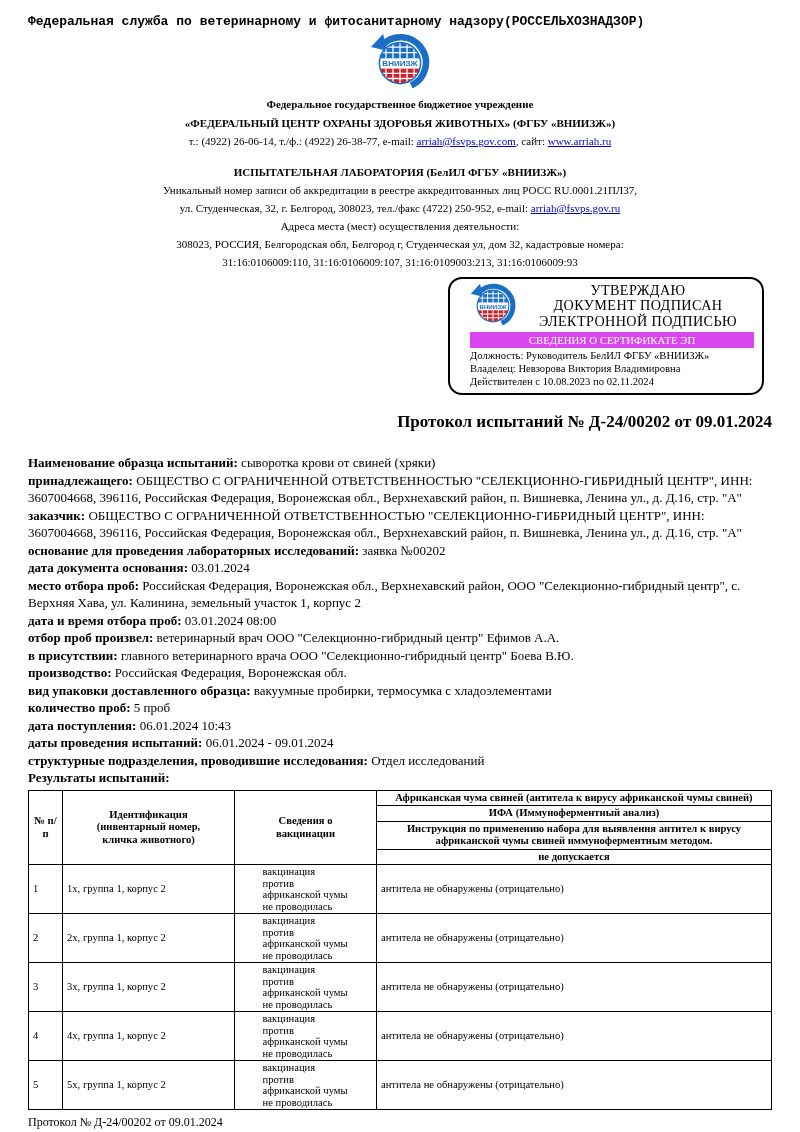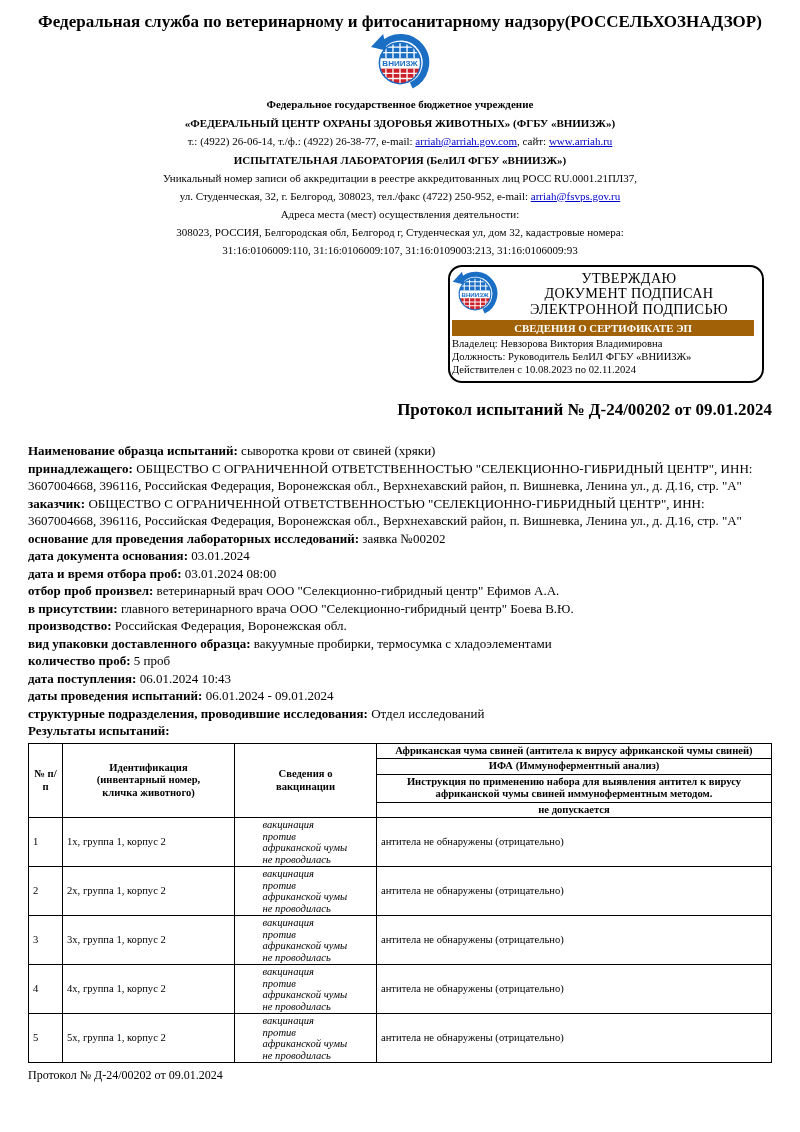--- a/index.html
+++ b/index.html
@@ -1,39 +1,39 @@
 <!DOCTYPE html>
 <html><head>
 <meta charset="utf-8">
 <style>
   html,body{margin:0;padding:0;background:#ffffff;}
   body{width:800px;height:1132px;overflow:hidden;font-family:"Liberation Serif",serif;color:#000;}
   .page{box-sizing:border-box;width:800px;height:1132px;padding:14px 28px 0 28px;}
   .b{font-weight:bold;}
-  .top-line{font-size:17px;font-weight:bold;text-align:center;line-height:15px;}
+  .top-line{font-size:13px;font-weight:bold;line-height:15px;font-family:Liberation Mono, monospace;}
   .logo-row{display:flex;justify-content:center;margin:4px 0 2px 0;}
   .hdr{font-size:11px;line-height:18.5px;text-align:center;}
-  .lab-block{}
+  .lab-block{margin-top:12px;}
   .lab-block div{line-height:18px;}
   a.link{color:#0000cc;text-decoration:underline;cursor:pointer;}
   
-  .stamp{width:316px;box-sizing:border-box;margin:6px 8px 0 auto;border:2.5px solid #000;border-radius:14px;padding:4px 8px 5px 2px;}
+  .stamp{width:316px;box-sizing:border-box;margin:6px 8px 0 auto;border:2.5px solid #000;border-radius:14px;padding:4px 8px 5px 20px;}
   .stamp-top{display:flex;align-items:center;gap:6px;}
   .stamp-head{flex:1;text-align:center;font-size:14.2px;line-height:15.5px;letter-spacing:0.4px;}
-  .cert-bar{background:#a16207;color:#fff;text-align:center;font-weight:bold;font-size:10.8px;line-height:14px;padding:1px 0;margin:3px 0 2px 0;}
+  .cert-bar{background:#d946ef;color:#fff;text-align:center;font-weight:normal;font-size:10.8px;line-height:14px;padding:1px 0;margin:3px 0 2px 0;}
   .stamp-line{font-size:10.6px;line-height:12.8px;white-space:nowrap;}
   
   .title{text-align:right;font-weight:bold;font-size:17px;line-height:22px;margin:16px 0 3px 0;}
   .fields{font-size:13px;line-height:17.5px;margin-top:21px;}
   .fields .lbl{font-weight:bold;}
   
   table.results{width:100%;border-collapse:collapse;margin-top:3px;font-size:10.6px;table-layout:fixed;}
   table.results th,table.results td{border:1px solid #000;vertical-align:middle;padding:1px 4px;line-height:12.5px;}
   table.results th{font-weight:bold;}
-  table.results td.vacc{line-height:11.5px;font-style:italic;}
+  table.results td.vacc{line-height:11.5px;}
   col.c-num{width:34px;} col.c-id{width:172px;} col.c-vacc{width:142px;}
   .narrow{max-width:86px;margin:0 auto;}
   tbody tr{height:37px;}
   
   .footer{font-size:12px;line-height:18px;margin-top:3px;}
 </style>
 </head>
 <body>
 
 <div class="page">
@@ -69,21 +69,21 @@
         </g>
       </g>
       <circle cx="32" cy="32" r="22" fill="none" stroke="#1a6fc5" stroke-width="1.6"></circle>
       <text x="32" y="35.5" text-anchor="middle" font-family="Liberation Sans, sans-serif" font-size="8.6" font-weight="bold" fill="#1a6fc5">ВНИИЗЖ</text>
     </svg>
   </div>
 
   <div class="hdr b">Федеральное государственное бюджетное учреждение</div>
   <div class="hdr b">«ФЕДЕРАЛЬНЫЙ ЦЕНТР ОХРАНЫ ЗДОРОВЬЯ ЖИВОТНЫХ» (ФГБУ «ВНИИЗЖ»)</div>
   <div class="hdr">
-    <span>т.: (4922) 26-06-14, т./ф.: (4922) 26-38-77, e-mail: </span><a class="link">arriah@arriah.gov.com</a><span>, сайт: </span><a class="link">www.arriah.ru</a>
+    <span>т.: (4922) 26-06-14, т./ф.: (4922) 26-38-77, e-mail: </span><a class="link">arriah@fsvps.gov.com</a><span>, сайт: </span><a class="link">www.arriah.ru</a>
   </div>
 
   <div class="lab-block">
     <div class="hdr b">ИСПЫТАТЕЛЬНАЯ ЛАБОРАТОРИЯ (БелИЛ ФГБУ «ВНИИЗЖ»)</div>
     <div class="hdr">Уникальный номер записи об аккредитации в реестре аккредитованных лиц РОСС RU.0001.21ПЛ37,</div>
     <div class="hdr">
       <span>ул. Студенческая, 32, г. Белгород, 308023, тел./факс (4722) 250-952, e-mail: </span><a class="link">arriah@fsvps.gov.ru</a>
     </div>
     <div class="hdr">Адреса места (мест) осуществления деятельности:</div>
     <div class="hdr">308023, РОССИЯ, Белгородская обл, Белгород г, Студенческая ул, дом 32, кадастровые номера:</div>
@@ -122,33 +122,34 @@
         <circle cx="32" cy="32" r="22" fill="none" stroke="#1a6fc5" stroke-width="1.6"></circle>
         <text x="32" y="35.5" text-anchor="middle" font-family="Liberation Sans, sans-serif" font-size="8.6" font-weight="bold" fill="#1a6fc5">ВНИИЗЖ</text>
       </svg>
       <div class="stamp-head">
         <div>УТВЕРЖДАЮ</div>
         <div>ДОКУМЕНТ ПОДПИСАН</div>
         <div>ЭЛЕКТРОННОЙ ПОДПИСЬЮ</div>
       </div>
     </div>
     <div class="cert-bar">СВЕДЕНИЯ О СЕРТИФИКАТЕ ЭП</div>
+    <div class="stamp-line">Должность: Руководитель БелИЛ ФГБУ «ВНИИЗЖ»</div>
     <div class="stamp-line">Владелец: Невзорова Виктория Владимировна</div>
-    <div class="stamp-line">Должность: Руководитель БелИЛ ФГБУ «ВНИИЗЖ»</div>
     <div class="stamp-line">Действителен с 10.08.2023 по 02.11.2024</div>
   </div>
 
   <div class="title">Протокол испытаний № Д-24/00202 от 09.01.2024</div>
 
   <div class="fields">
     <div><span class="lbl">Наименование образца испытаний:</span> <span>сыворотка крови от свиней (хряки)</span></div>
     <div><span class="lbl">принадлежащего:</span> <span>ОБЩЕСТВО С ОГРАНИЧЕННОЙ ОТВЕТСТВЕННОСТЬЮ "СЕЛЕКЦИОННО-ГИБРИДНЫЙ ЦЕНТР", ИНН: 3607004668, 396116, Российская Федерация, Воронежская обл., Верхнехавский район, п. Вишневка, Ленина ул., д. Д.16, стр. "А"</span></div>
     <div><span class="lbl">заказчик:</span> <span>ОБЩЕСТВО С ОГРАНИЧЕННОЙ ОТВЕТСТВЕННОСТЬЮ "СЕЛЕКЦИОННО-ГИБРИДНЫЙ ЦЕНТР", ИНН: 3607004668, 396116, Российская Федерация, Воронежская обл., Верхнехавский район, п. Вишневка, Ленина ул., д. Д.16, стр. "А"</span></div>
     <div><span class="lbl">основание для проведения лабораторных исследований:</span> <span>заявка №00202</span></div>
     <div><span class="lbl">дата документа основания:</span> <span>03.01.2024</span></div>
+    <div><span class="lbl">место отбора проб:</span> <span>Российская Федерация, Воронежская обл., Верхнехавский район, ООО "Селекционно-гибридный центр", с. Верхняя Хава, ул. Калинина, земельный участок 1, корпус 2</span></div>
     <div><span class="lbl">дата и время отбора проб:</span> <span>03.01.2024 08:00</span></div>
     <div><span class="lbl">отбор проб произвел:</span> <span>ветеринарный врач ООО "Селекционно-гибридный центр" Ефимов А.А.</span></div>
     <div><span class="lbl">в присутствии:</span> <span>главного ветеринарного врача ООО "Селекционно-гибридный центр" Боева В.Ю.</span></div>
     <div><span class="lbl">производство:</span> <span>Российская Федерация, Воронежская обл.</span></div>
     <div><span class="lbl">вид упаковки доставленного образца:</span> <span>вакуумные пробирки, термосумка с хладоэлементами</span></div>
     <div><span class="lbl">количество проб:</span> <span>5 проб</span></div>
     <div><span class="lbl">дата поступления:</span> <span>06.01.2024 10:43</span></div>
     <div><span class="lbl">даты проведения испытаний:</span> <span>06.01.2024 - 09.01.2024</span></div>
     <div><span class="lbl">структурные подразделения, проводившие исследования:</span> <span>Отдел исследований</span></div>
     <div><span class="lbl">Результаты испытаний:</span></div>

